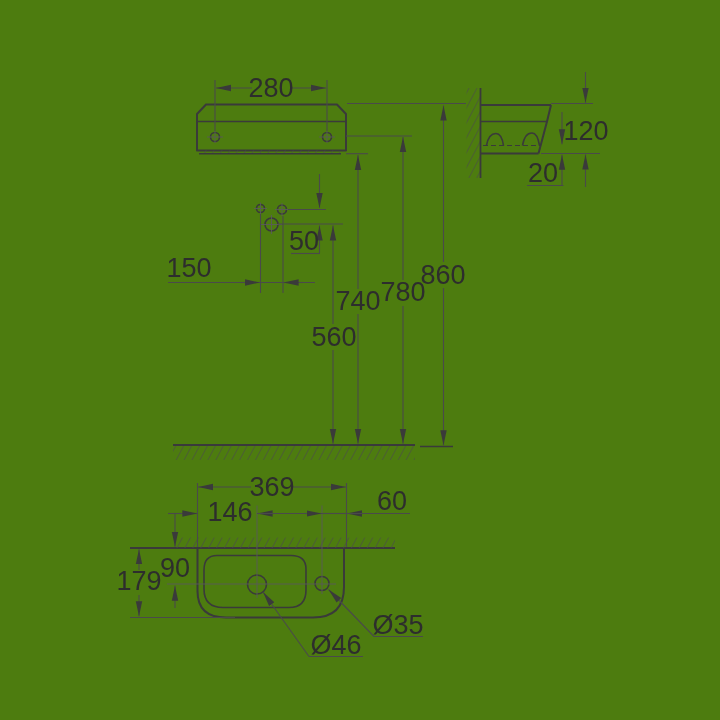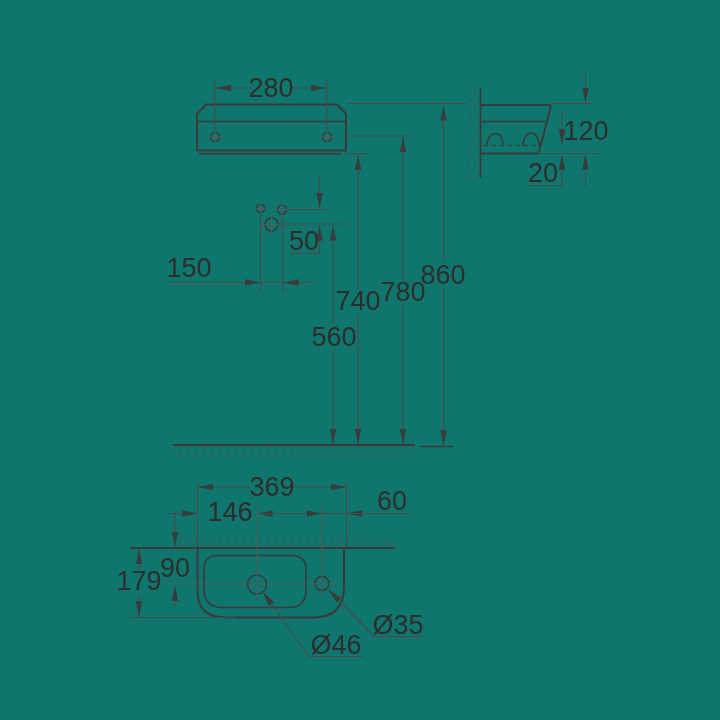--- a/index.html
+++ b/index.html
@@ -1,16 +1,16 @@
 <!DOCTYPE html>
 <html><head>
 <meta charset="utf-8">
 <style>
   html,body{margin:0;padding:0;background:#fcfcfc;}
-  .stage{width:720px;height:720px;background:#0f766e;position:relative;overflow:hidden;}
+  .stage{width:720px;height:720px;background:#4d7c0f;position:relative;overflow:hidden;}
   svg{display:block;}
   .dim{font-family:"Liberation Sans","DejaVu Sans",sans-serif;font-size:27px;fill:#2d2d2d;text-anchor:middle;}
   .obj{stroke:#3a3a3a;stroke-width:2;fill:none;stroke-linejoin:round;}
   .obj-thin{stroke:#3a3a3a;stroke-width:1.6;fill:none;}
   .dimline{stroke:#4a4a4a;stroke-width:1.1;fill:none;}
   .cl{stroke:#5a5a5a;stroke-width:0.9;fill:none;}
   .dash{stroke:#3a3a3a;stroke-width:1.1;fill:none;stroke-dasharray:5 3;}
 </style>
 </head>
 <body>

